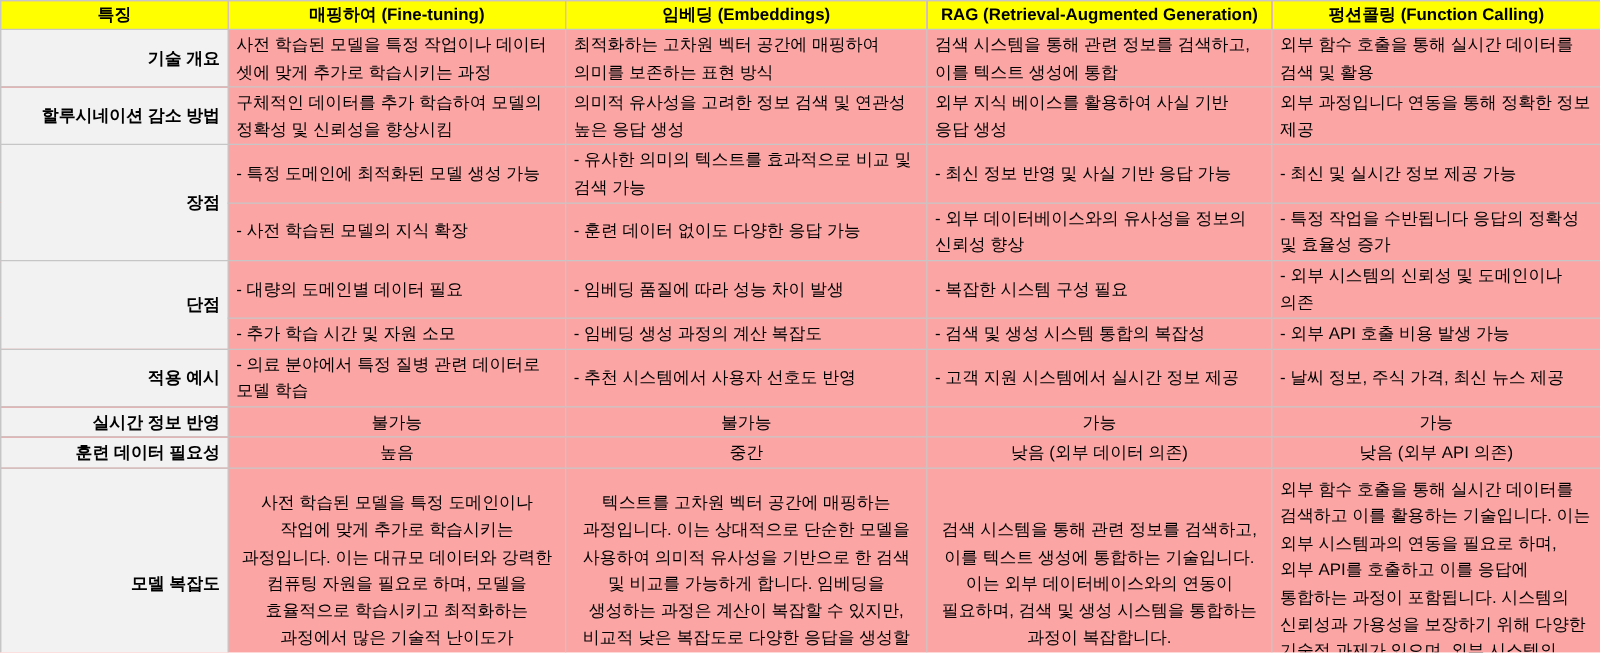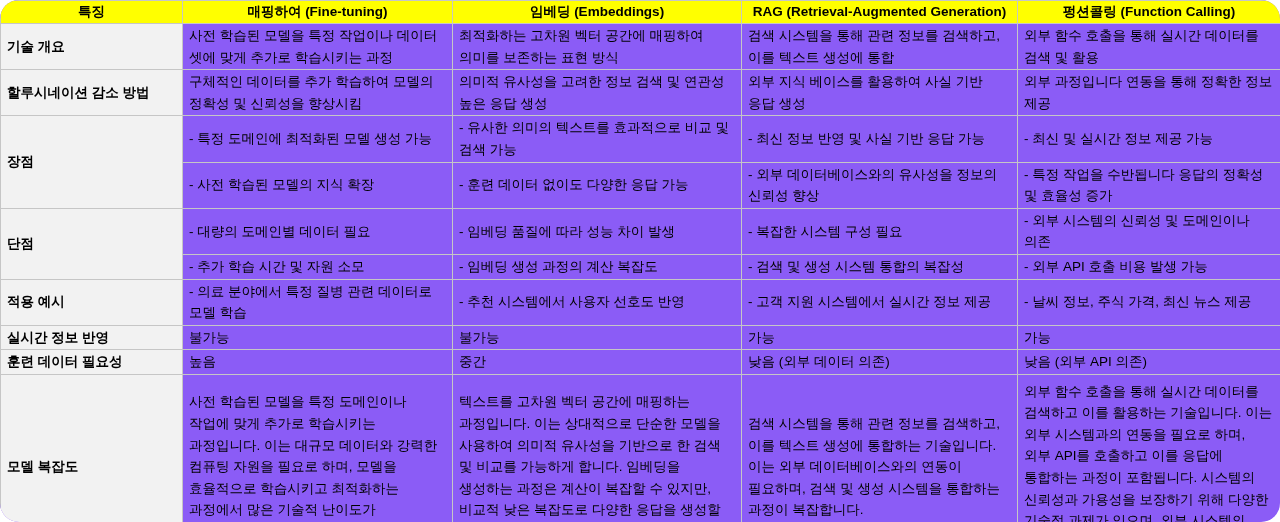--- a/index.html
+++ b/index.html
@@ -4,22 +4,21 @@
 <style>
   html, body {
     margin: 0;
     padding: 0;
     background: #ffffff;
   }
   #canvas {
     width: 1280px;
     height: 522px;
     overflow: hidden;
-    background: #8b5cf6;
-    border-radius: 19px;
+    background: #fca5a5;
   }
   table.cmp {
     width: 1280px;
     height: 522px;
     border-collapse: collapse;
     table-layout: fixed;
     font-family: "Liberation Sans", "DejaVu Sans", sans-serif;
     font-size: 13.5px;
     color: #000000;
   }
@@ -35,24 +34,24 @@
   table.cmp th {
     background: #ffff00;
     font-weight: bold;
     text-align: center;
     font-size: 13.5px;
     padding: 0 4px;
   }
   td.rowlabel {
     background: #f2f2f2;
     font-weight: bold;
-    text-align: left;
+    text-align: right;
   }
   td.left   { text-align: left; }
-  td.center { text-align: left; }
+  td.center { text-align: center; }
   td.para   { padding: 2px 8px; }
 </style>
 </head>
 <body>
 
 <div id="canvas">
   <table class="cmp">
     <colgroup>
       <col style="width:182px">
       <col style="width:270px">

